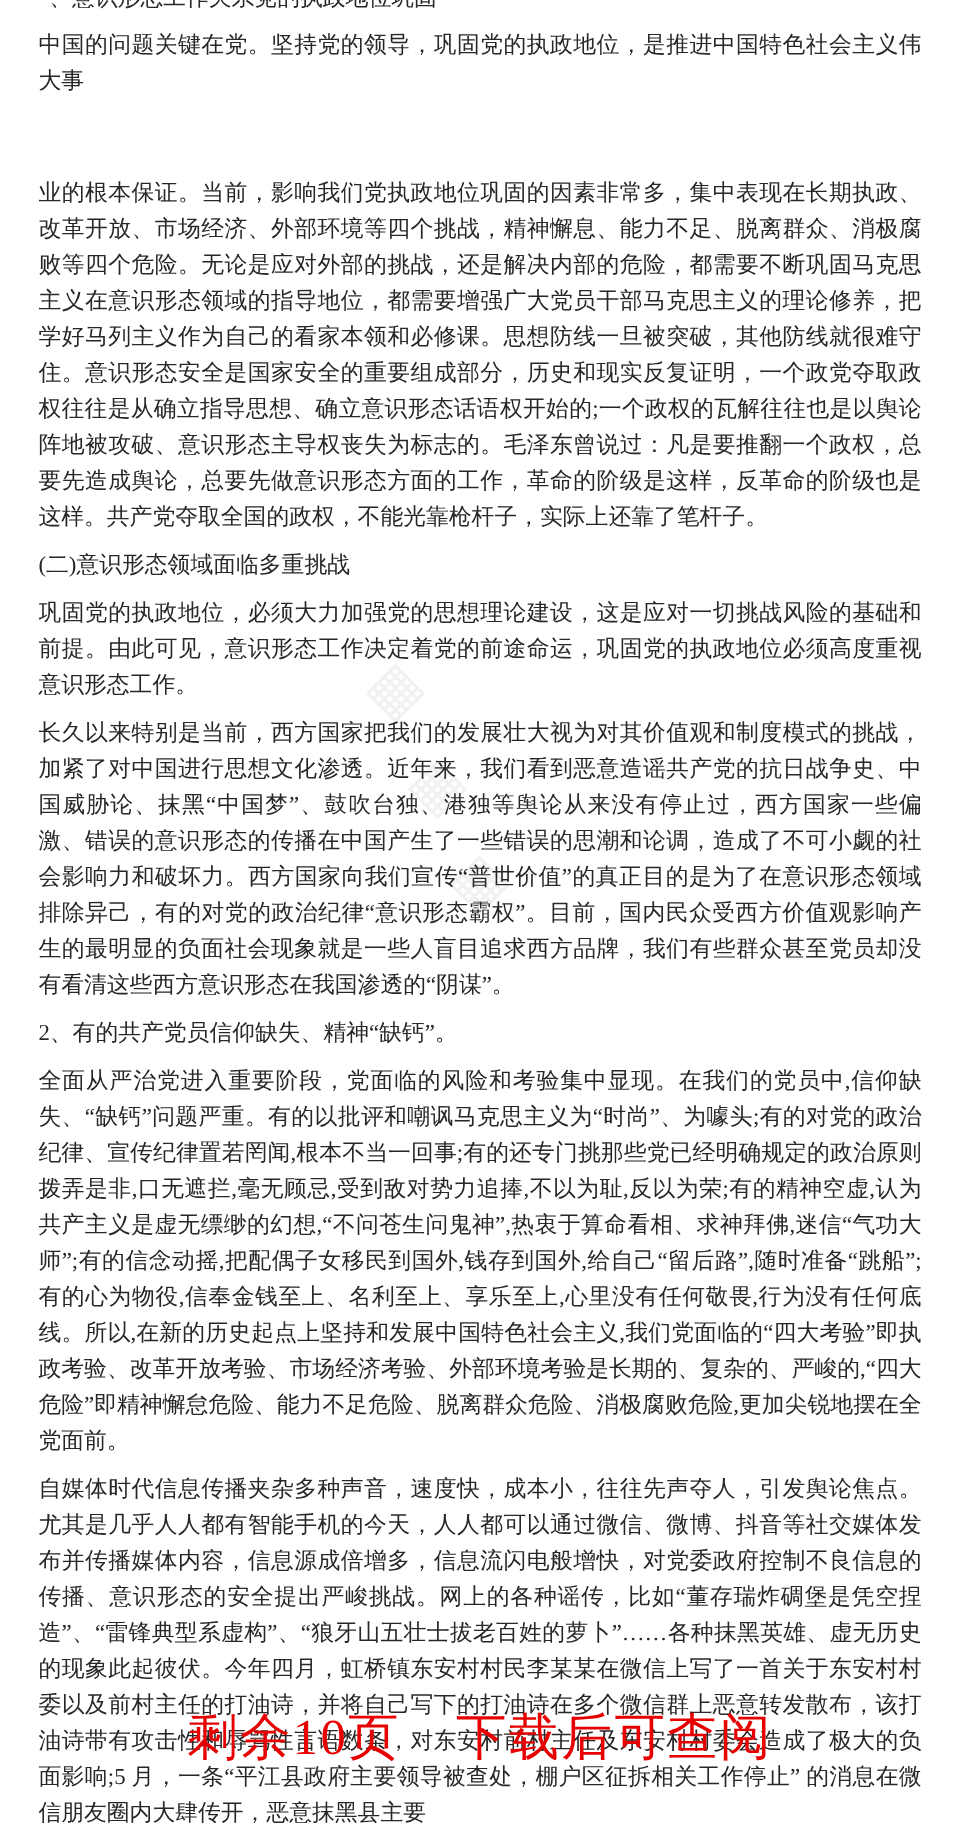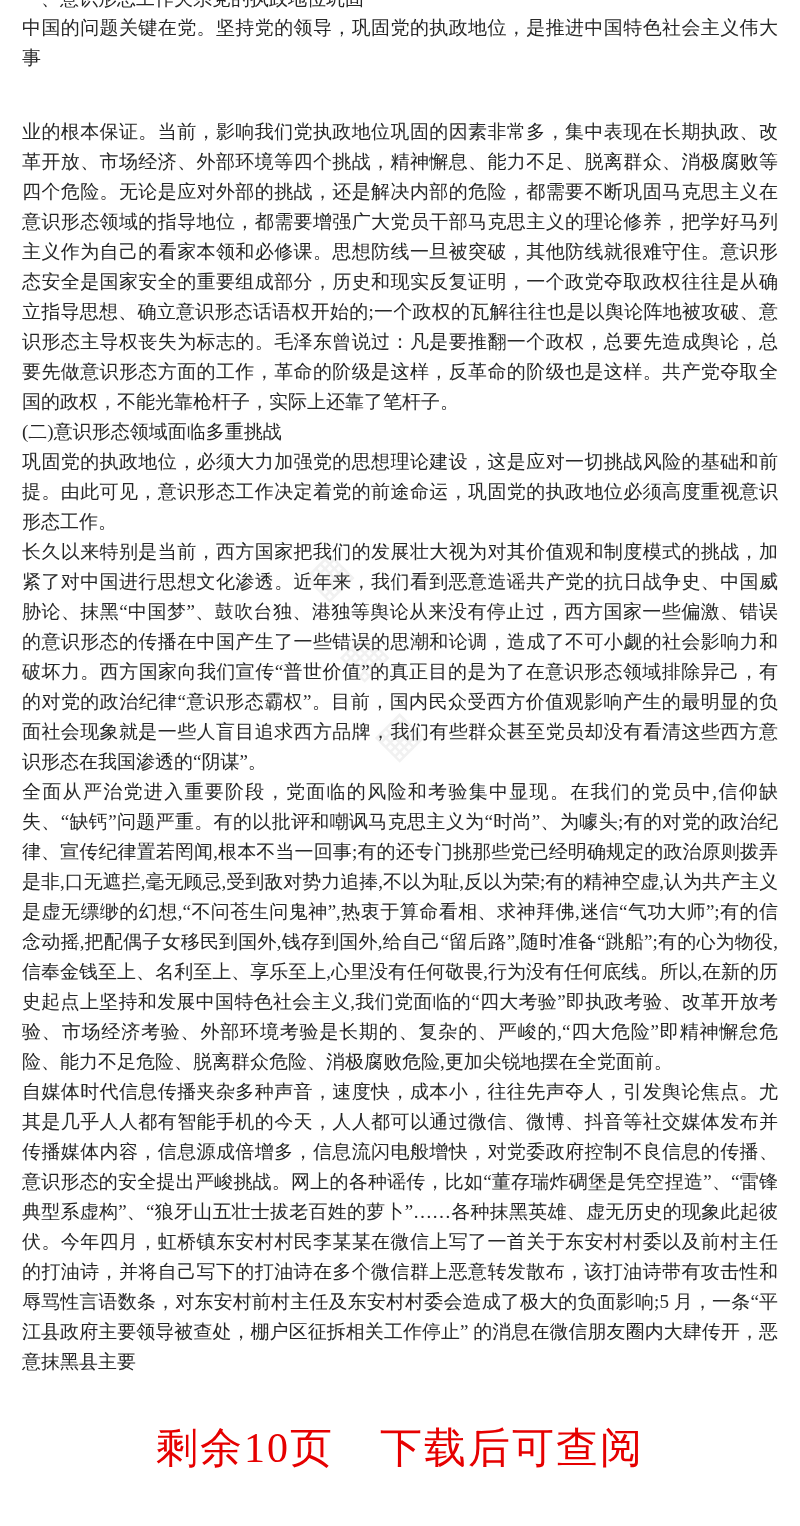--- a/index.html
+++ b/index.html
@@ -24,21 +24,21 @@
     margin-top: -16px;
     font-size: 19px;
     line-height: 30px;
     white-space: nowrap;
   }
   .block {
     font-size: 19px;
     line-height: 30px;
     text-align: justify;
     text-justify: inter-ideograph;
-    margin: 0;
+    margin: 10px;
   }
   .block.gap { height: 44px; }
   .footer {
     position: absolute;
     left: 0;
     top: 1420px;
     width: 100%;
     text-align: center;
     font-size: 42px;
     font-weight: 400;
@@ -69,20 +69,21 @@
   <div class="clip-line">
     <span class="inner">一、意识形态工作关系党的执政地位巩固</span>
   </div>
   <div>
       <div class="block line">中国的问题关键在党。坚持党的领导，巩固党的执政地位，是推进中国特色社会主义伟大事</div>
       <div class="block gap"></div>
       <div class="block para">业的根本保证。当前，影响我们党执政地位巩固的因素非常多，集中表现在长期执政、改革开放、市场经济、外部环境等四个挑战，精神懈息、能力不足、脱离群众、消极腐败等四个危险。无论是应对外部的挑战，还是解决内部的危险，都需要不断巩固马克思主义在意识形态领域的指导地位，都需要增强广大党员干部马克思主义的理论修养，把学好马列主义作为自己的看家本领和必修课。思想防线一旦被突破，其他防线就很难守住。意识形态安全是国家安全的重要组成部分，历史和现实反复证明，一个政党夺取政权往往是从确立指导思想、确立意识形态话语权开始的;一个政权的瓦解往往也是以舆论阵地被攻破、意识形态主导权丧失为标志的。毛泽东曾说过：凡是要推翻一个政权，总要先造成舆论，总要先做意识形态方面的工作，革命的阶级是这样，反革命的阶级也是这样。共产党夺取全国的政权，不能光靠枪杆子，实际上还靠了笔杆子。</div>
       <div class="block heading">(二)意识形态领域面临多重挑战</div>
       <div class="block para">巩固党的执政地位，必须大力加强党的思想理论建设，这是应对一切挑战风险的基础和前提。由此可见，意识形态工作决定着党的前途命运，巩固党的执政地位必须高度重视意识形态工作。</div>
       <div class="block para">长久以来特别是当前，西方国家把我们的发展壮大视为对其价值观和制度模式的挑战，加紧了对中国进行思想文化渗透。近年来，我们看到恶意造谣共产党的抗日战争史、中国威胁论、抹黑“中国梦”、鼓吹台独、港独等舆论从来没有停止过，西方国家一些偏激、错误的意识形态的传播在中国产生了一些错误的思潮和论调，造成了不可小觑的社会影响力和破坏力。西方国家向我们宣传“普世价值”的真正目的是为了在意识形态领域排除异己，有的对党的政治纪律“意识形态霸权”。目前，国内民众受西方价值观影响产生的最明显的负面社会现象就是一些人盲目追求西方品牌，我们有些群众甚至党员却没有看清这些西方意识形态在我国渗透的“阴谋”。</div>
+      <div class="block heading">2、有的共产党员信仰缺失、精神“缺钙”。</div>
       <div class="block para">全面从严治党进入重要阶段，党面临的风险和考验集中显现。在我们的党员中,信仰缺失、“缺钙”问题严重。有的以批评和嘲讽马克思主义为“时尚”、为噱头;有的对党的政治纪律、宣传纪律置若罔闻,根本不当一回事;有的还专门挑那些党已经明确规定的政治原则拨弄是非,口无遮拦,毫无顾忌,受到敌对势力追捧,不以为耻,反以为荣;有的精神空虚,认为共产主义是虚无缥缈的幻想,“不问苍生问鬼神”,热衷于算命看相、求神拜佛,迷信“气功大师”;有的信念动摇,把配偶子女移民到国外,钱存到国外,给自己“留后路”,随时准备“跳船”;有的心为物役,信奉金钱至上、名利至上、享乐至上,心里没有任何敬畏,行为没有任何底线。所以,在新的历史起点上坚持和发展中国特色社会主义,我们党面临的“四大考验”即执政考验、改革开放考验、市场经济考验、外部环境考验是长期的、复杂的、严峻的,“四大危险”即精神懈怠危险、能力不足危险、脱离群众危险、消极腐败危险,更加尖锐地摆在全党面前。</div>
       <div class="block para">自媒体时代信息传播夹杂多种声音，速度快，成本小，往往先声夺人，引发舆论焦点。尤其是几乎人人都有智能手机的今天，人人都可以通过微信、微博、抖音等社交媒体发布并传播媒体内容，信息源成倍增多，信息流闪电般增快，对党委政府控制不良信息的传播、意识形态的安全提出严峻挑战。网上的各种谣传，比如“董存瑞炸碉堡是凭空捏造”、“雷锋典型系虚构”、“狼牙山五壮士拔老百姓的萝卜”……各种抹黑英雄、虚无历史的现象此起彼伏。今年四月，虹桥镇东安村村民李某某在微信上写了一首关于东安村村委以及前村主任的打油诗，并将自己写下的打油诗在多个微信群上恶意转发散布，该打油诗带有攻击性和辱骂性言语数条，对东安村前村主任及东安村村委会造成了极大的负面影响;5 月，一条“平江县政府主要领导被查处，棚户区征拆相关工作停止” 的消息在微信朋友圈内大肆传开，恶意抹黑县主要</div>
     </div>
 </div>
 
 <div class="footer" style="color: rgb(230, 0, 0);">
   <span>剩余10页</span><span class="footer-gap"></span><span>下载后可查阅</span>
 </div>
 
 </body></html>

